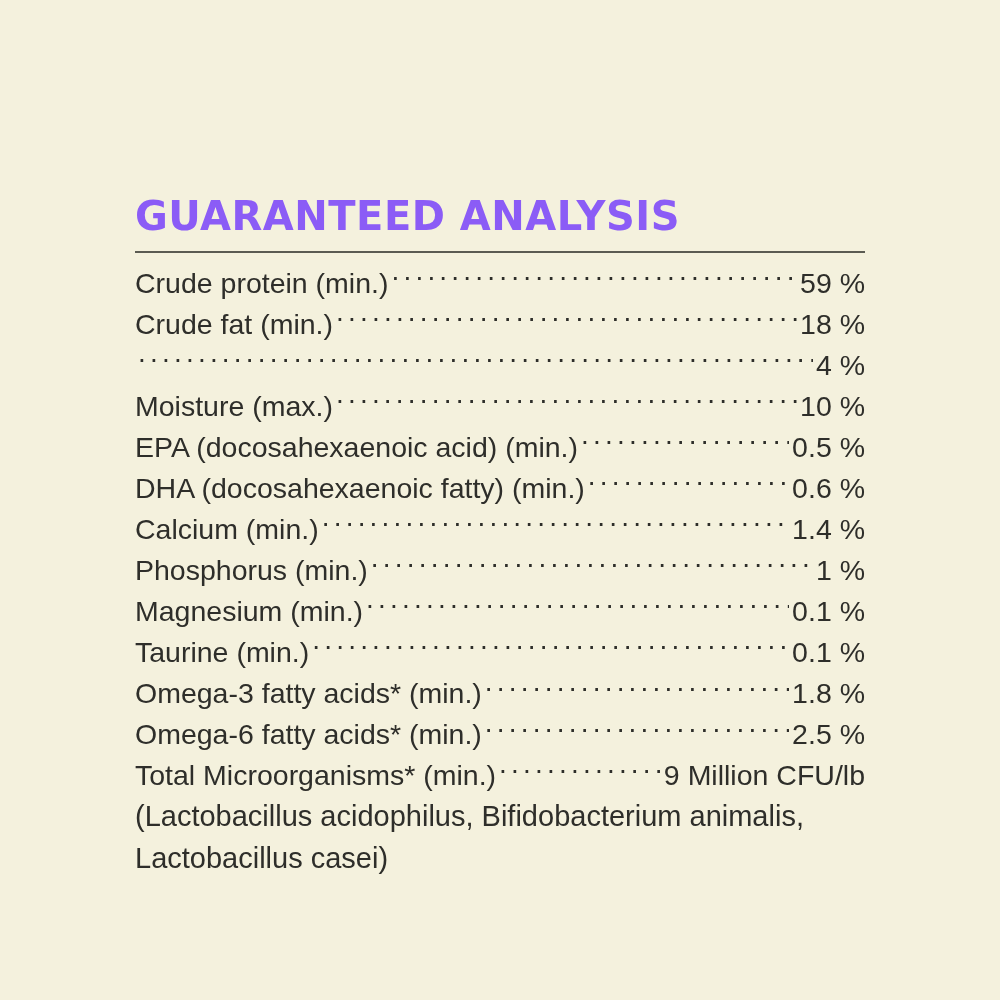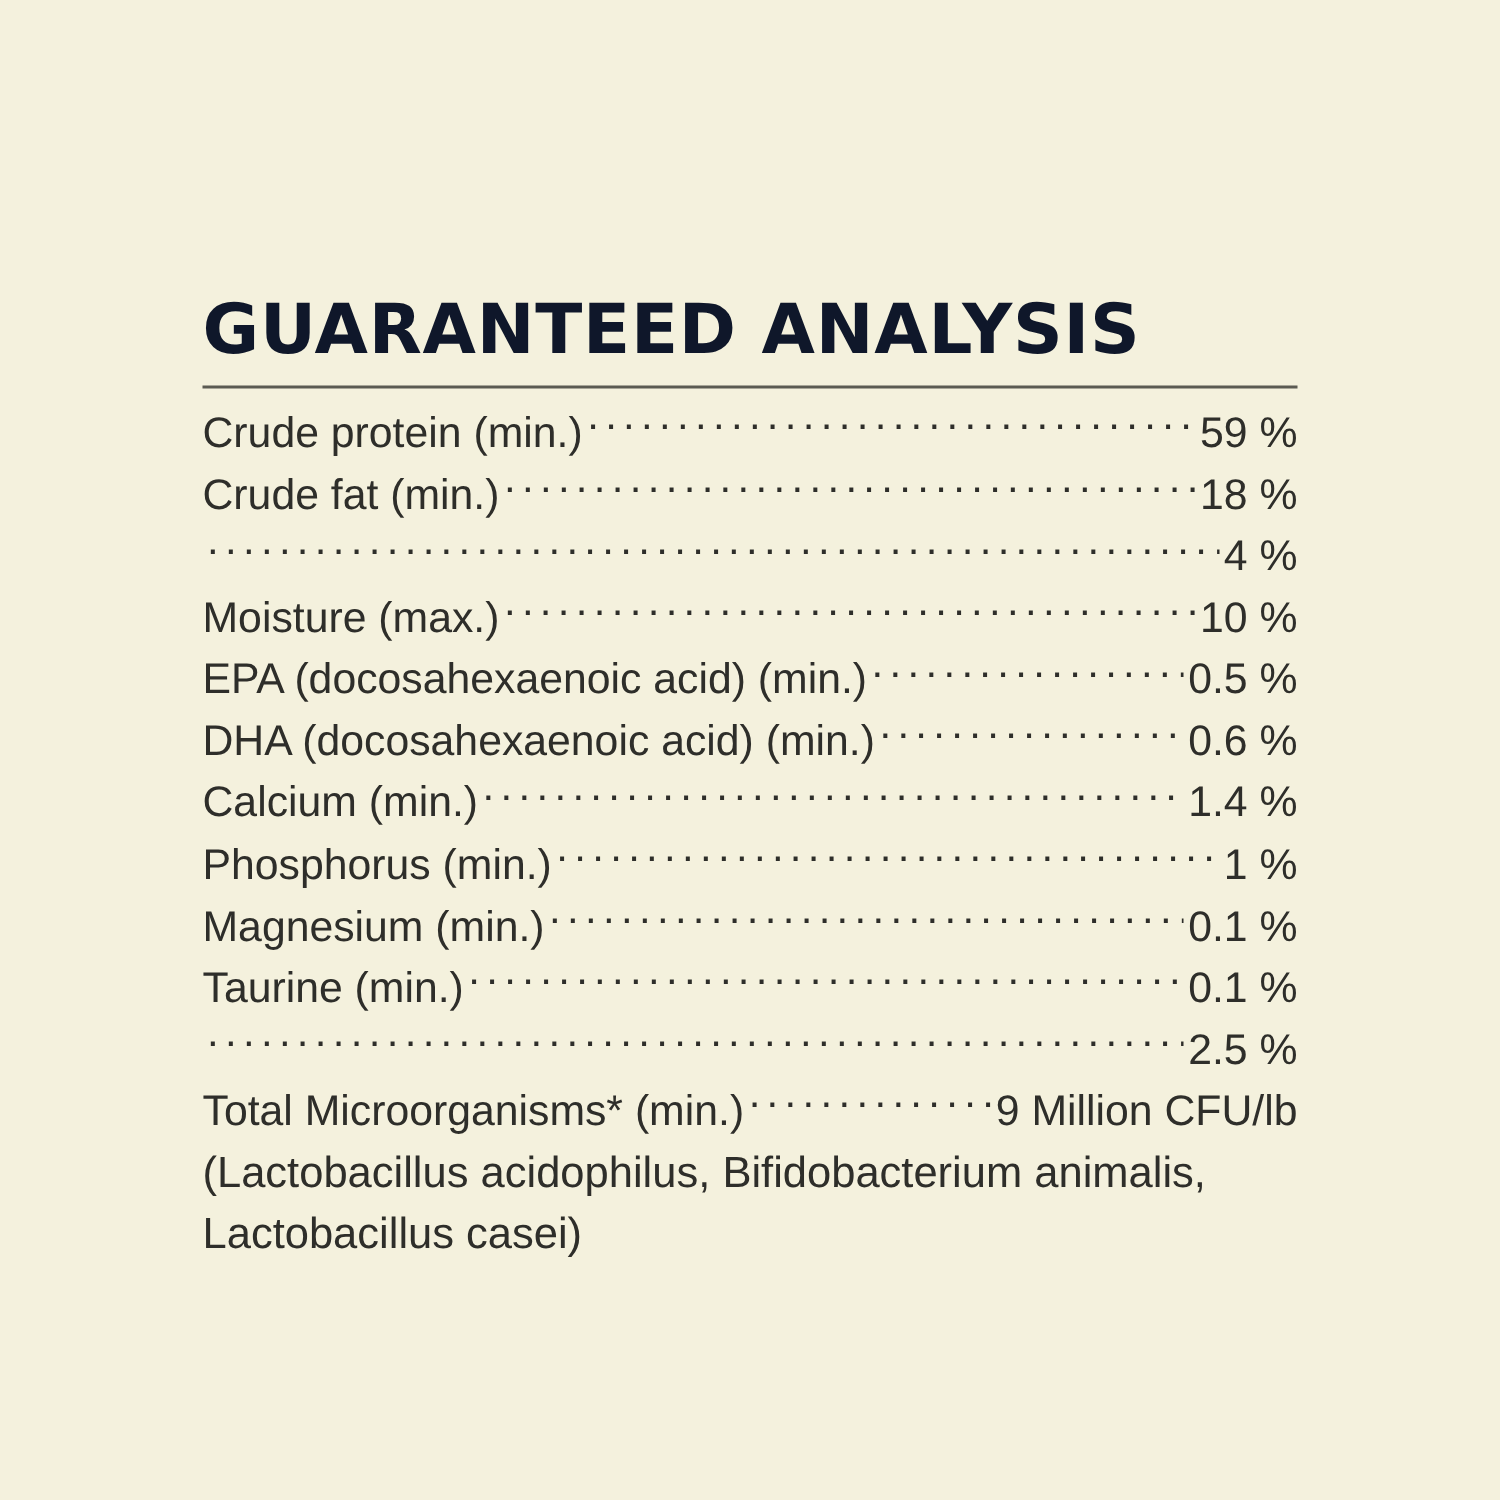--- a/index.html
+++ b/index.html
@@ -14,24 +14,24 @@
     overflow: hidden;
   }
   .panel {
     position: absolute;
     left: 135px;
     top: 195px;
     width: 730px;
   }
   .title {
     font-family: "DejaVu Sans", sans-serif;
-    font-size: 46px;
+    font-size: 40px;
     font-weight: bold;
     letter-spacing: 0.5px;
-    color: #0f172a;
+    color: #8b5cf6;
     line-height: 1.05;
     margin: 0 0 14px 0;
     text-transform: uppercase;
   }
   .rule {
     height: 2px;
     background: #5b5b52;
     width: 100%;
     margin-bottom: 10px;
   }
@@ -108,21 +108,21 @@
       <span class="value">10 %</span>
     </div>
 
     <div class="row">
       <span class="label">EPA (docosahexaenoic acid) (min.)</span>
       <span class="leader"></span>
       <span class="value">0.5 %</span>
     </div>
 
     <div class="row">
-      <span class="label">DHA (docosahexaenoic acid) (min.)</span>
+      <span class="label">DHA (docosahexaenoic fatty) (min.)</span>
       <span class="leader"></span>
       <span class="value">0.6 %</span>
     </div>
 
     <div class="row">
       <span class="label">Calcium (min.)</span>
       <span class="leader"></span>
       <span class="value">1.4 %</span>
     </div>
 
@@ -137,22 +137,28 @@
       <span class="leader"></span>
       <span class="value">0.1 %</span>
     </div>
 
     <div class="row">
       <span class="label">Taurine (min.)</span>
       <span class="leader"></span>
       <span class="value">0.1 %</span>
     </div>
 
+    <div class="row">
+      <span class="label">Omega-3 fatty acids* (min.)</span>
+      <span class="leader"></span>
+      <span class="value">1.8 %</span>
+    </div>
 
     <div class="row">
+      <span class="label">Omega-6 fatty acids* (min.)</span>
       <span class="leader"></span>
       <span class="value">2.5 %</span>
     </div>
 
     <div class="row">
       <span class="label">Total Microorganisms* (min.)</span>
       <span class="leader"></span>
       <span class="value">9 Million CFU/lb</span>
     </div>
 

